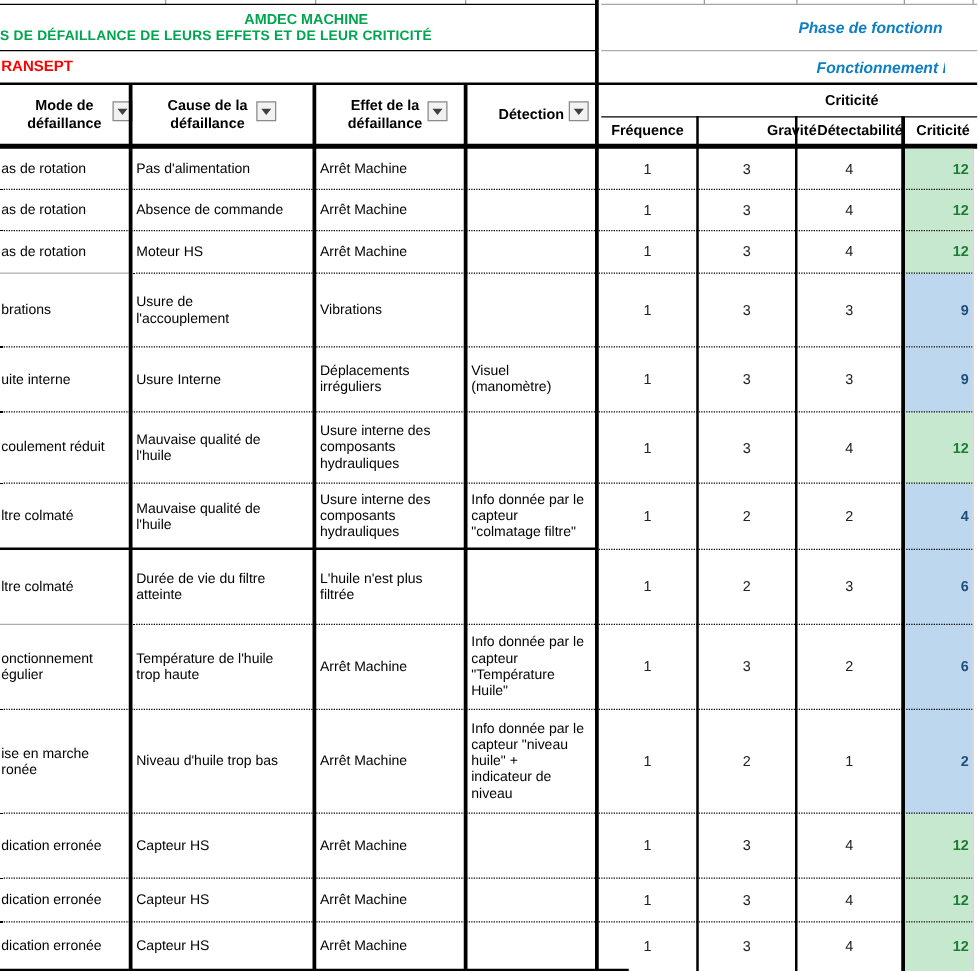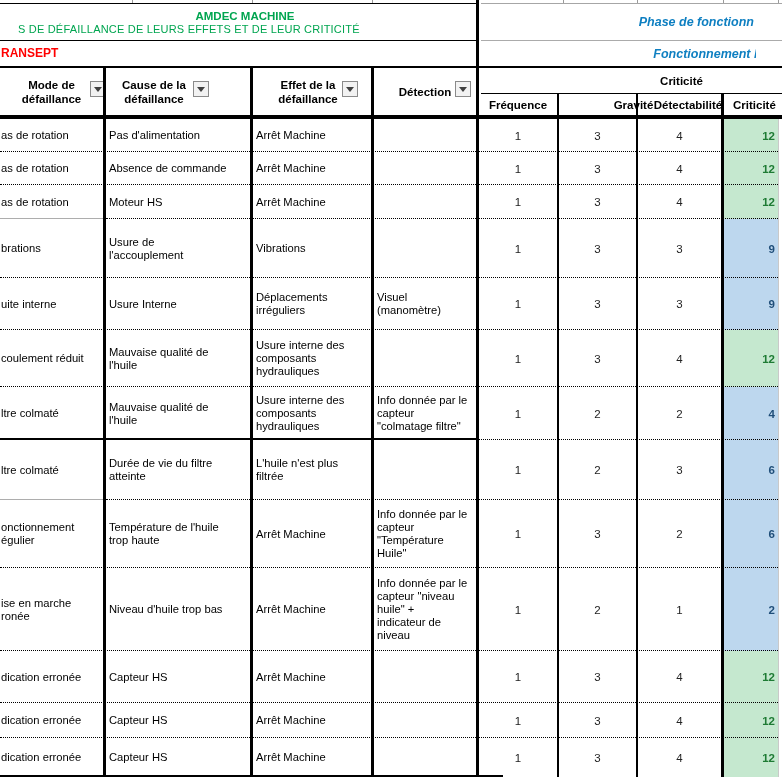--- a/index.html
+++ b/index.html
@@ -4,35 +4,35 @@
 <style>
   html,body{margin:0;padding:0;background:#fff;}
   .screen{position:relative;width:782px;height:777px;background:#ffffff;overflow:hidden;
           font-family:"Liberation Sans",sans-serif;color:#000;}
   
   .hline,.vline,.stub,.sep{position:absolute;}
   
   .title-cell{position:absolute;left:0;top:4px;width:478px;height:36px;display:flex;
               flex-direction:column;justify-content:center;gap:1px;overflow:hidden;}
   .title-l1{text-align:center;padding-left:12px;font-weight:bold;font-size:11.5px;color:var(--title-green);}
-  .title-l2{text-align:left;font-weight:normal;font-size:11px;letter-spacing:.2px;color:var(--title-green);white-space:nowrap;padding-left:18px;}
+  .title-l2{text-align:left;font-weight:bold;font-size:11px;letter-spacing:.2px;color:var(--title-green);white-space:nowrap;}
   .ransept-cell{position:absolute;left:0;top:41px;width:478px;height:24px;display:flex;align-items:center;
                 font-weight:bold;font-size:12px;color:var(--machine-red);padding-left:1px;}
   .phase-cell,.fonct-cell{position:absolute;left:455px;width:301px;overflow:hidden;}
   .phase-cell{top:4px;height:36px;}
   .fonct-cell{top:41px;height:25px;}
   .phase-cell span,.fonct-cell span{position:absolute;top:50%;transform:translateY(-50%);
       white-space:nowrap;font-weight:bold;font-style:italic;font-size:12.5px;color:var(--phase-blue);}
   .phase-cell span{right:2px;}
   .fonct-cell span{right:-7px;}
   
   .hcell{position:absolute;top:68px;height:47px;display:flex;align-items:center;justify-content:center;
          text-align:center;font-weight:bold;font-size:11.5px;line-height:14px;white-space:pre-line;overflow:hidden;}
   .h-mode{left:0;width:103px;padding-right:8px;}
-  .h-cause{left:94px;width:120px;}
+  .h-cause{left:106px;width:120px;}
   .h-effet{left:253px;width:110px;}
   .h-det{left:374px;width:102px;text-align:center;}
   .dd{position:absolute;right:5px;top:13px;width:16px;height:16px;background:#f2f2f2;
       border:1px solid #8a8a8a;display:flex;align-items:center;justify-content:center;box-sizing:border-box;}
   .tri{width:0;height:0;border-left:4px solid transparent;border-right:4px solid transparent;border-top:5px solid #404040;}
   .crit-group{position:absolute;left:481px;top:68px;width:301px;height:25px;display:flex;align-items:center;
               overflow:hidden;}
   .crit-group span{width:100%;text-align:center;padding-left:100px;font-weight:bold;font-size:11.5px;}
   .subh{position:absolute;top:94px;height:21px;display:flex;align-items:center;justify-content:center;
         font-weight:bold;font-size:11.5px;overflow:hidden;}

